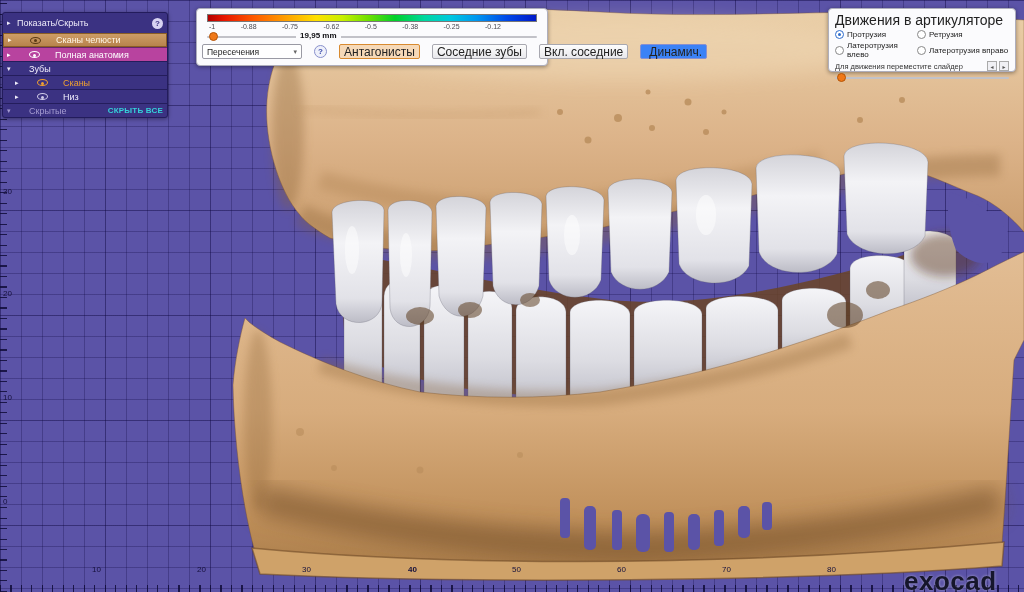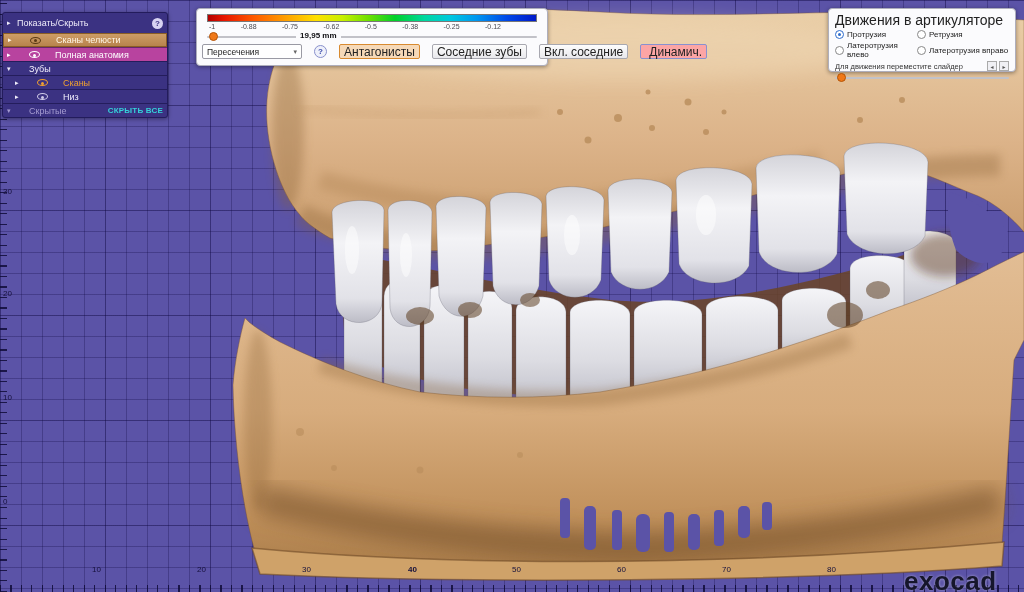--- a/index.html
+++ b/index.html
@@ -70,21 +70,21 @@
     border-radius:2px; display:flex; align-items:center; justify-content:space-between;
     padding:0 4px; font-size:8.5px; }
   .dd-caret{ font-size:7px; color:#666; }
   .help-circle{ width:13px; height:13px; flex:0 0 13px; border-radius:50%;
     border:1px solid #8890cc; background:#eef0fa; color:#3a4aaa; font-size:8px; font-weight:bold;
     display:flex; align-items:center; justify-content:center; }
   .tbtn{ height:15px; padding:0 4px; font-size:12px; white-space:nowrap; border-radius:2px;
     border:1px solid #a8a8b0; background:linear-gradient(#fdfdfd,#e8e8ec);
     display:flex; align-items:center; color:#222; }
   .tbtn.active-orange{ background:#f6d9b8; border-color:#d88a30; }
-  .tbtn.active-blue{ background:#fca5a5; border-color:#8890d0;padding-left:8px; }
+  .tbtn.active-blue{ background:#3b82f6; border-color:#8890d0;padding-left:8px; }
 
   
   .artic-panel{ left:828px; top:8px; width:188px; height:64px; padding:3px 6px 2px; }
   .artic-title{ font-size:14px; color:#222; margin-bottom:2px; }
   .radio-grid{ display:grid; grid-template-columns:80px 1fr; row-gap:2px; column-gap:2px; }
   .radio{ display:flex; align-items:center; gap:3px; font-size:8px; color:#222; }
   .rb{ width:9px; height:9px; flex:0 0 9px; border-radius:50%; border:1px solid #888;
     background:#fff; position:relative; }
   .rb.checked{ border-color:#2e6ccc; }
   .rb.checked::after{ content:""; position:absolute; left:2px; top:2px; right:2px; bottom:2px;

